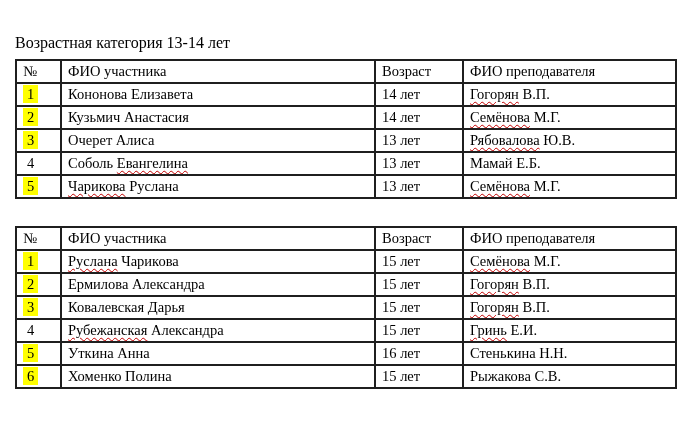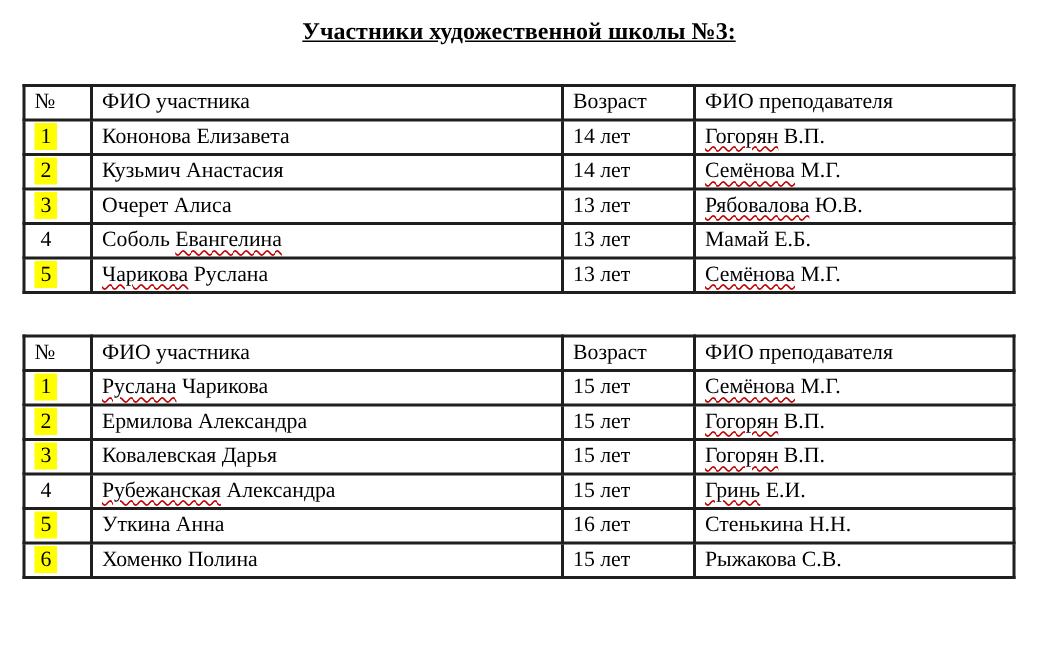--- a/index.html
+++ b/index.html
@@ -61,23 +61,23 @@
     text-decoration-style: wavy;
     text-decoration-color: #c00000;
     text-decoration-thickness: 1px;
     text-underline-offset: 2px;
   }
 </style>
 </head>
 <body>
 
 <div class="page">
-  <div class="doc-title">Участники художественной школы №3:</div>
 
   <section class="section section-1">
+    <div class="section-heading">Возрастная категория 13-14 лет</div>
     <table class="data-table">
       <thead>
         <tr>
           <th class="col-num">№</th>
           <th class="col-part">ФИО участника</th>
           <th class="col-age">Возраст</th>
           <th class="col-teacher">ФИО преподавателя</th>
         </tr>
       </thead>
       <tbody>

